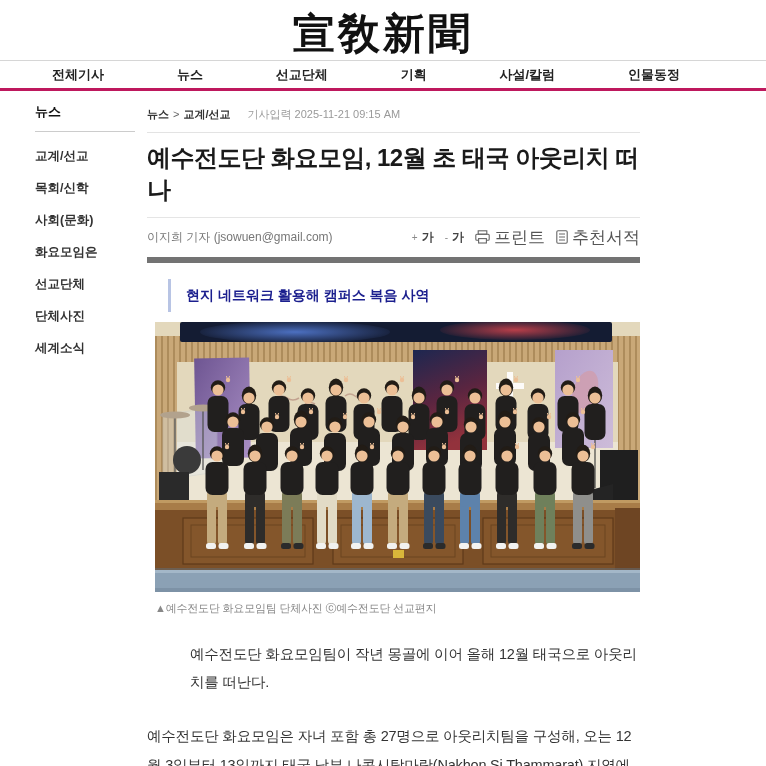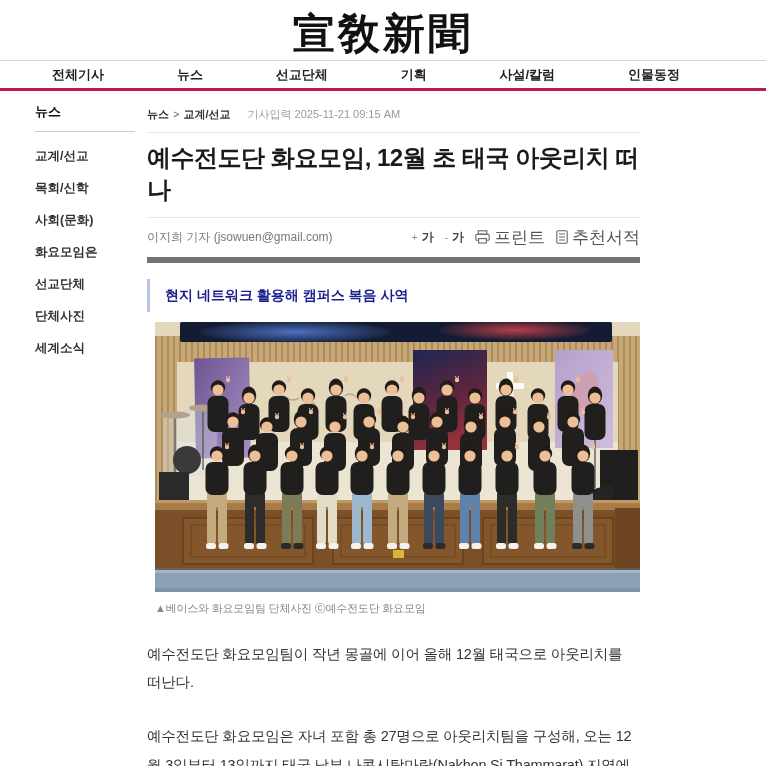--- a/index.html
+++ b/index.html
@@ -67,38 +67,38 @@
   }
   .byline { font-size: 12px; color: #777; }
   .tools { display: flex; align-items: center; gap: 11px; }
   .tool { display: flex; align-items: center; gap: 4px; cursor: pointer; background: none; border: none; padding: 0; }
   .tool .sign { font-size: 10px; color: #8a8a8a; }
   .tool .ga { font-size: 12px; font-weight: 700; color: #444; }
   .tool .tlabel { font-size: 17px; color: #555; }
   .tool svg { display: block; }
 
   .subtitle-box {
-    margin: 16px 0 0 0;
+    margin: 16px 0 0 21px;
     border-left: 3px solid #b8c4e4;
     padding: 3px 0 3px 15px;
   }
   .subtitle-box p {
     font-size: 14px; font-weight: 700; color: #1b1f8e;
     line-height: 27px;
   }
 
   .photo-wrap { margin: 10px 0 0 8px; width: 485px; height: 270px; }
   .photo-wrap svg { display: block; width: 485px; height: 270px; }
 
   .caption { font-size: 11px; color: #888; margin: 9px 0 0 8px; letter-spacing: -0.2px; }
 
   .body-text p {
     font-size: 14.5px; color: #333; line-height: 1.95; letter-spacing: -0.2px;
   }
-  .body-text p.p1 { margin-top: 24px; }
+  .body-text p.p1 { margin-top: 24px; margin-left: 43px; }
   .body-text p.p2 { margin-top: 26px; }
 </style>
 </head>
 <body>
 
 <div class="page">
 
   <header class="masthead">
     <h1>宣敎新聞</h1>
   </header>
@@ -468,21 +468,21 @@
               <rect x="429.5" y="221" width="10" height="6" rx="2.5" fill="#2b2b2b"></rect>
               <rect x="416.5" y="140" width="23" height="33" rx="7" fill="#211f1e"></rect>
               <circle cx="438" cy="125" r="2.2" fill="#ecbf96"></circle>
               <path d="M 436.4 121 L 437.5 124 M 439.6 121 L 438.5 124" stroke="#ecbf96" stroke-width="1" fill="none"></path>
               <ellipse cx="428" cy="131.5" rx="7.2" ry="9" fill="#221c16"></ellipse>
               <circle cx="428" cy="134" r="5.6" fill="#ecbf96"></circle>
             </g>
         </svg>
       </div>
 
-      <p class="caption">▲베이스와 화요모임팀 단체사진 ⓒ예수전도단 화요모임</p>
+      <p class="caption">▲예수전도단 화요모임팀 단체사진 ⓒ예수전도단 선교편지</p>
 
       <div class="body-text">
         <p class="p1">예수전도단 화요모임팀이 작년 몽골에 이어 올해 12월 태국으로 아웃리치를 떠난다.</p>
         <p class="p2">예수전도단 화요모임은 자녀 포함 총 27명으로 아웃리치팀을 구성해, 오는 12월 3일부터 13일까지 태국 남부 나콘시탐마랏(Nakhon Si Thammarat) 지역에서 현지 지부인 YWAM 나콘시탐마랏 베이스와 함께 복음 사역을 전개한다.</p>
       </div>
 
     </main>
   </div>
 </div>
 

